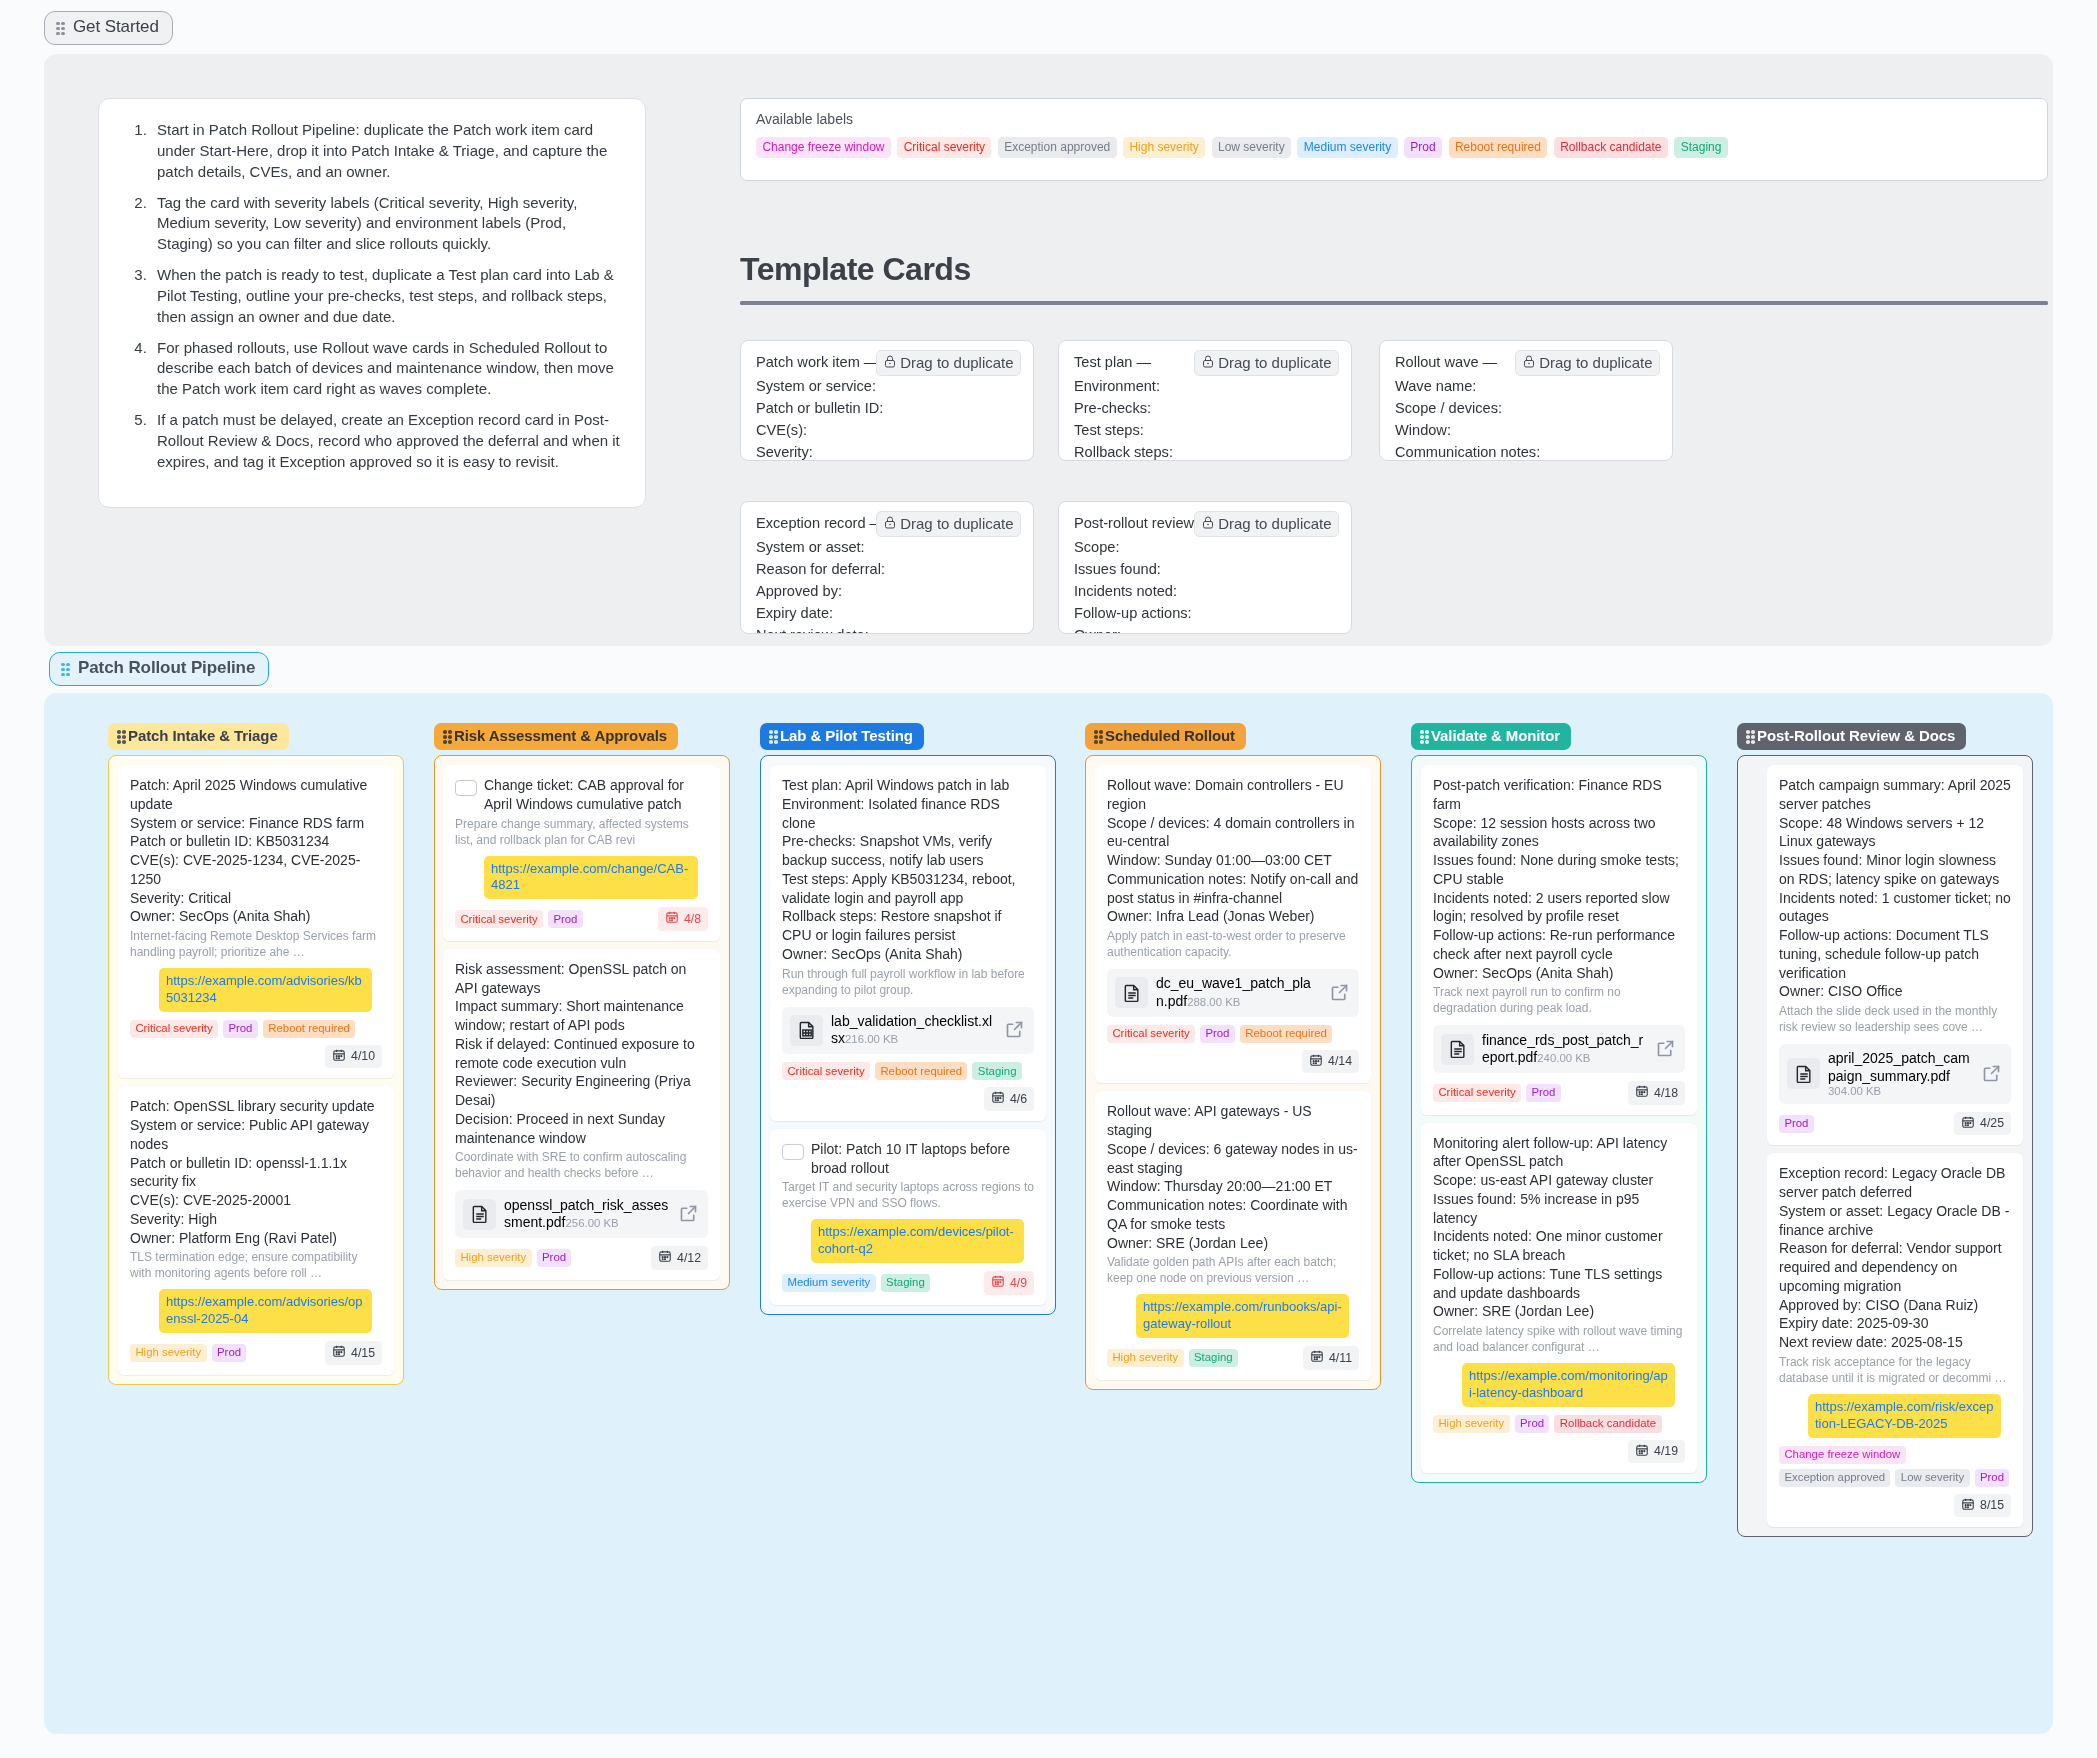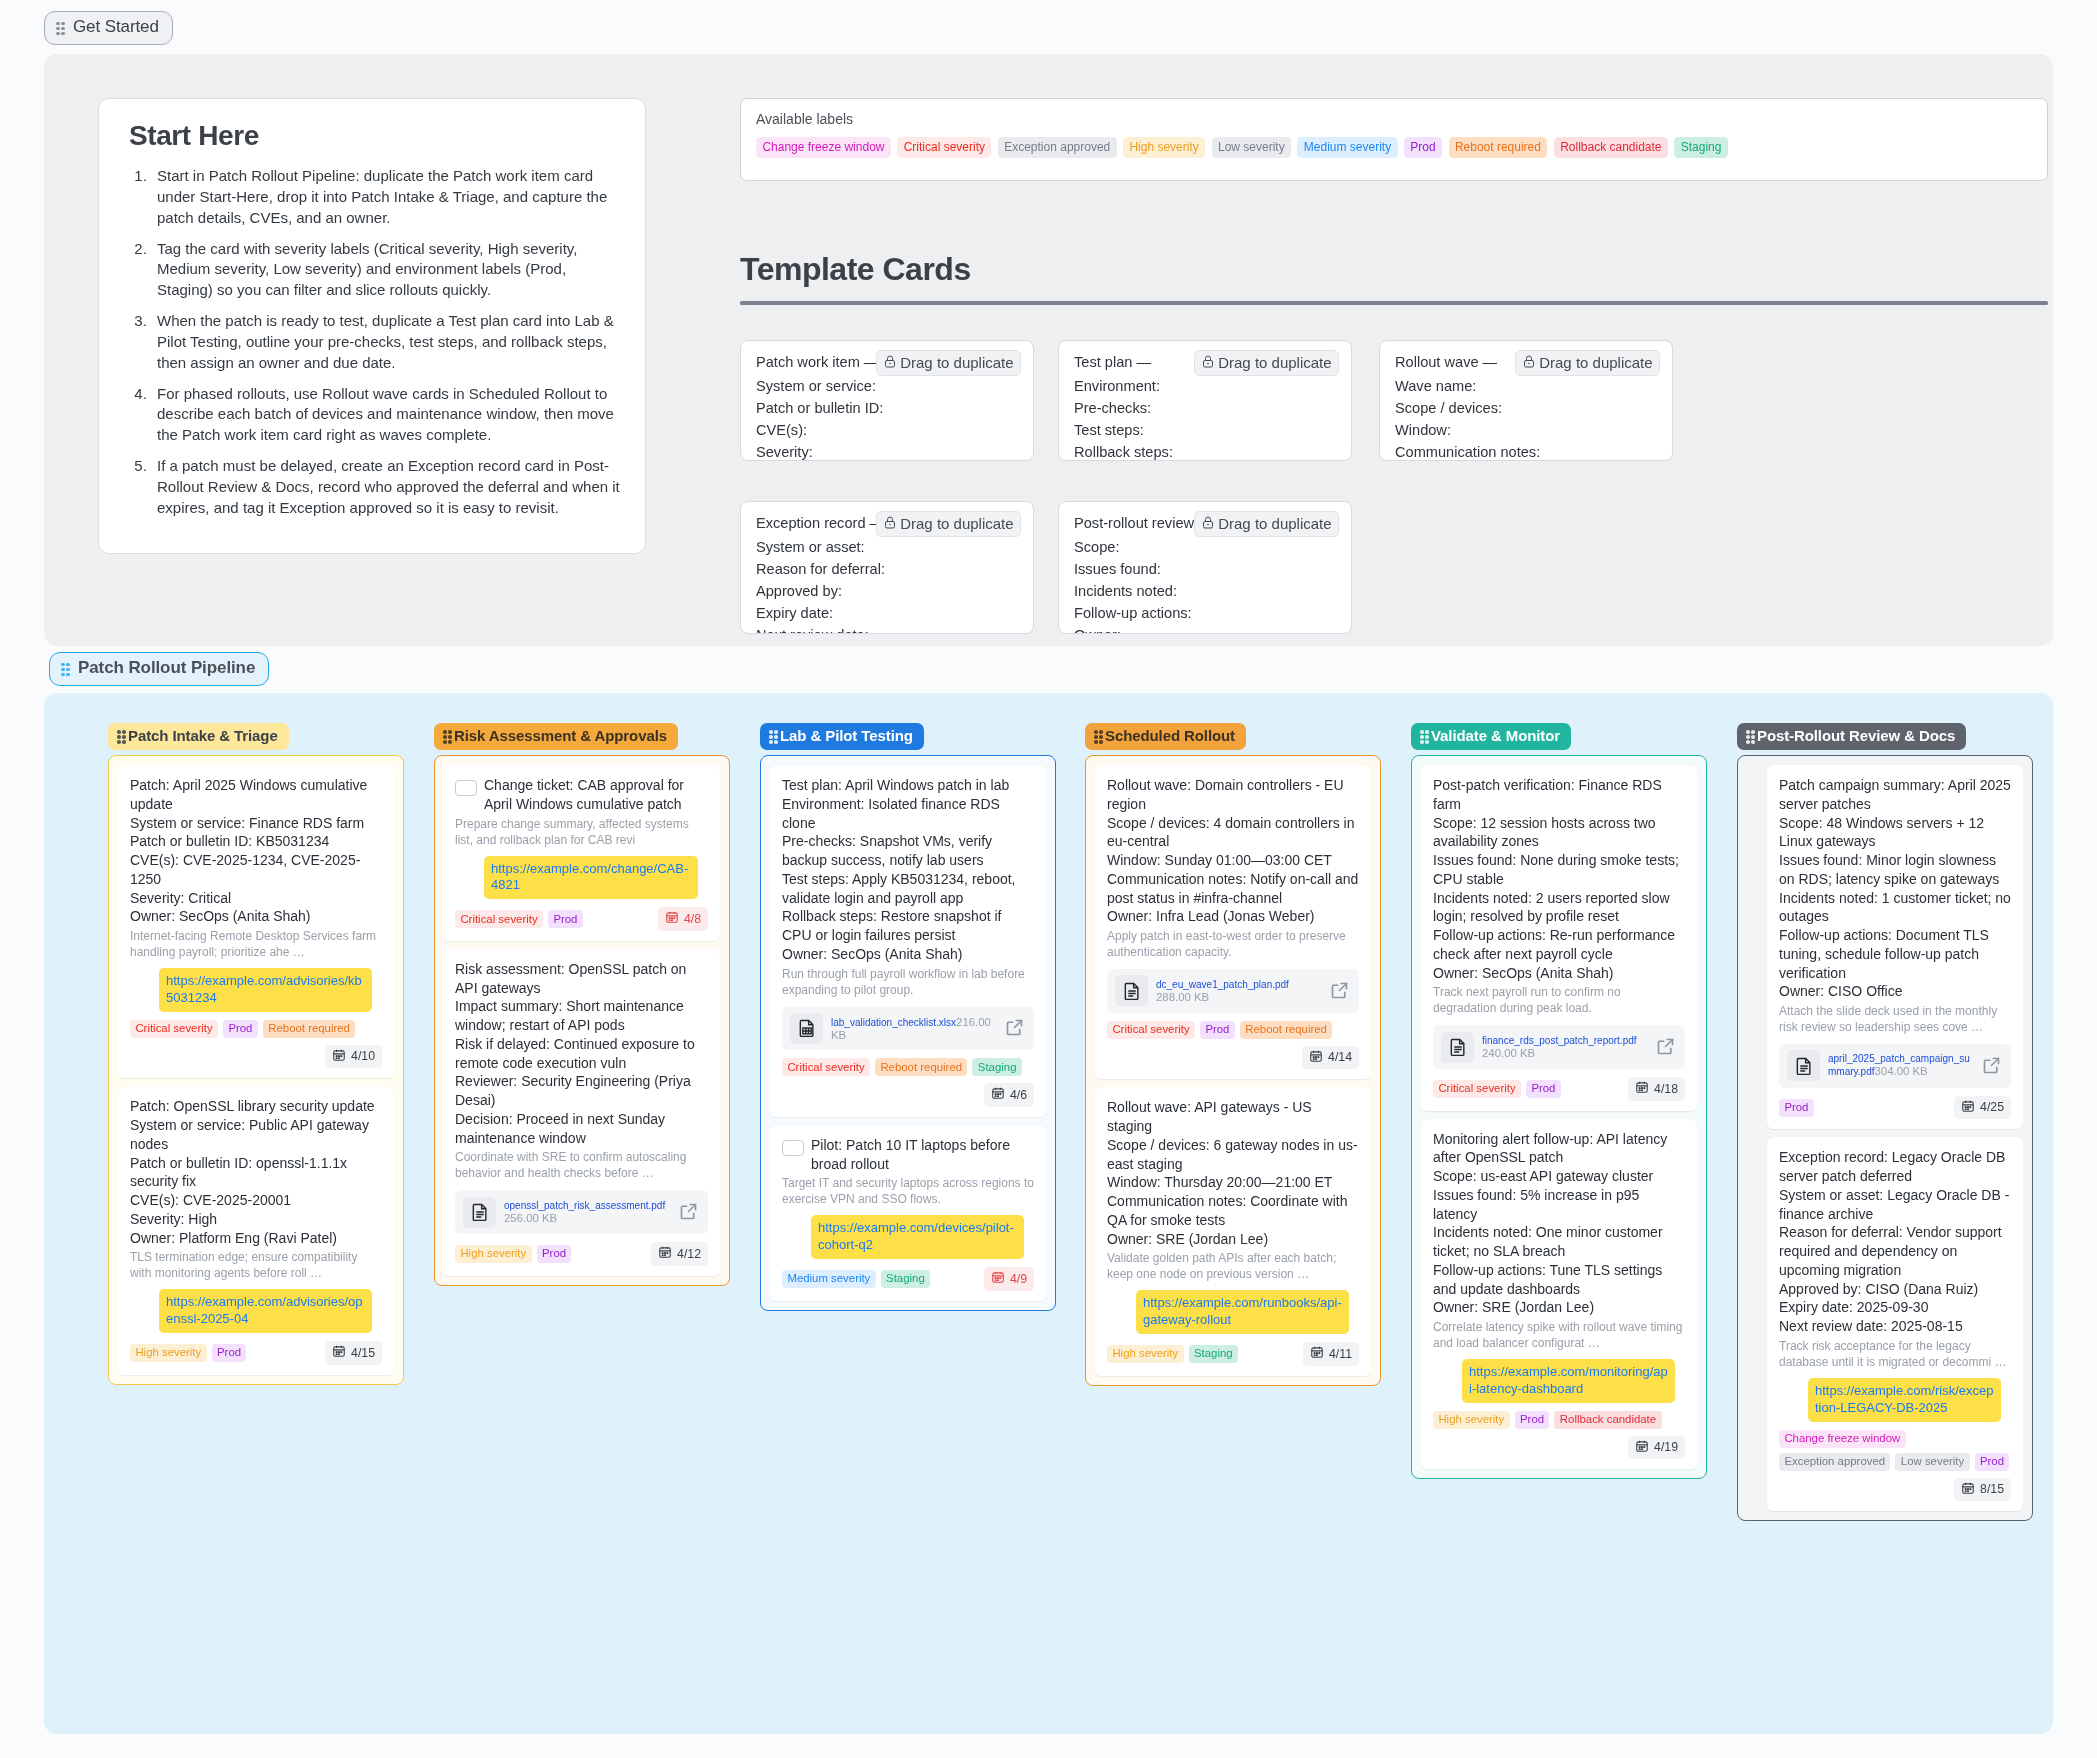--- a/index.html
+++ b/index.html
@@ -122,21 +122,21 @@
     margin-top: 8px;
     background: #f4f5f7; border-radius: 6px;
     padding: 6.4px 8px;
     display: flex; align-items: center; gap: 8px;
   }
   .file-ico {
     flex: none; width: 33px; height: 31px; border-radius: 5px; background: #e9ebef;
     display: flex; align-items: center; justify-content: center;
   }
   .file-meta { flex: 1; min-width: 0; }
-  .file-name { font-size: 10px; line-height: 1.25; color: #1d4ed8; word-break: break-all; }
+  .file-name { font-size: 14px; line-height: 1.25; color: #000000; word-break: break-all; }
   .file-size { font-size: 11.4px; color: #9aa0ab; margin-top: 1.5px; }
   .ext-ico { flex: none; width: 22px; height: 22px; }
 
   .chips { display: flex; flex-wrap: wrap; gap: 5px; margin-top: 8px; align-items: center; }
   .chips .chip { font-size: 11.4px; padding: 2.5px 5.4px 3.5px; border-radius: 4px; }
   .date-badge {
     display: inline-flex; align-items: center; gap: 5px;
     background: #f2f3f5; border-radius: 4.4px; padding: 3px 7px 3.5px;
     font-size: 12.3px; color: #3b4049;
   }
@@ -157,21 +157,20 @@
         <i></i>
         <i></i>
       </span>
     <span>Get Started</span>
   </div>
 </div>
 
 <div id="getstarted-panel">
 
   <div id="start-here-card">
-    <div id="start-here-title">Start Here</div>
     <ol id="start-here-list">
         <li>Start in Patch Rollout Pipeline: duplicate the Patch work item card under Start-Here, drop it into Patch Intake &amp; Triage, and capture the patch details, CVEs, and an owner.</li>
         <li>Tag the card with severity labels (Critical severity, High severity, Medium severity, Low severity) and environment labels (Prod, Staging) so you can filter and slice rollouts quickly.</li>
         <li>When the patch is ready to test, duplicate a Test plan card into Lab &amp; Pilot Testing, outline your pre-checks, test steps, and rollback steps, then assign an owner and due date.</li>
         <li>For phased rollouts, use Rollout wave cards in Scheduled Rollout to describe each batch of devices and maintenance window, then move the Patch work item card right as waves complete.</li>
         <li>If a patch must be delayed, create an Exception record card in Post-Rollout Review &amp; Docs, record who approved the deferral and when it expires, and tag it Exception approved so it is easy to revisit.</li>
       </ol>
   </div>
 
   <div id="labels-card">

